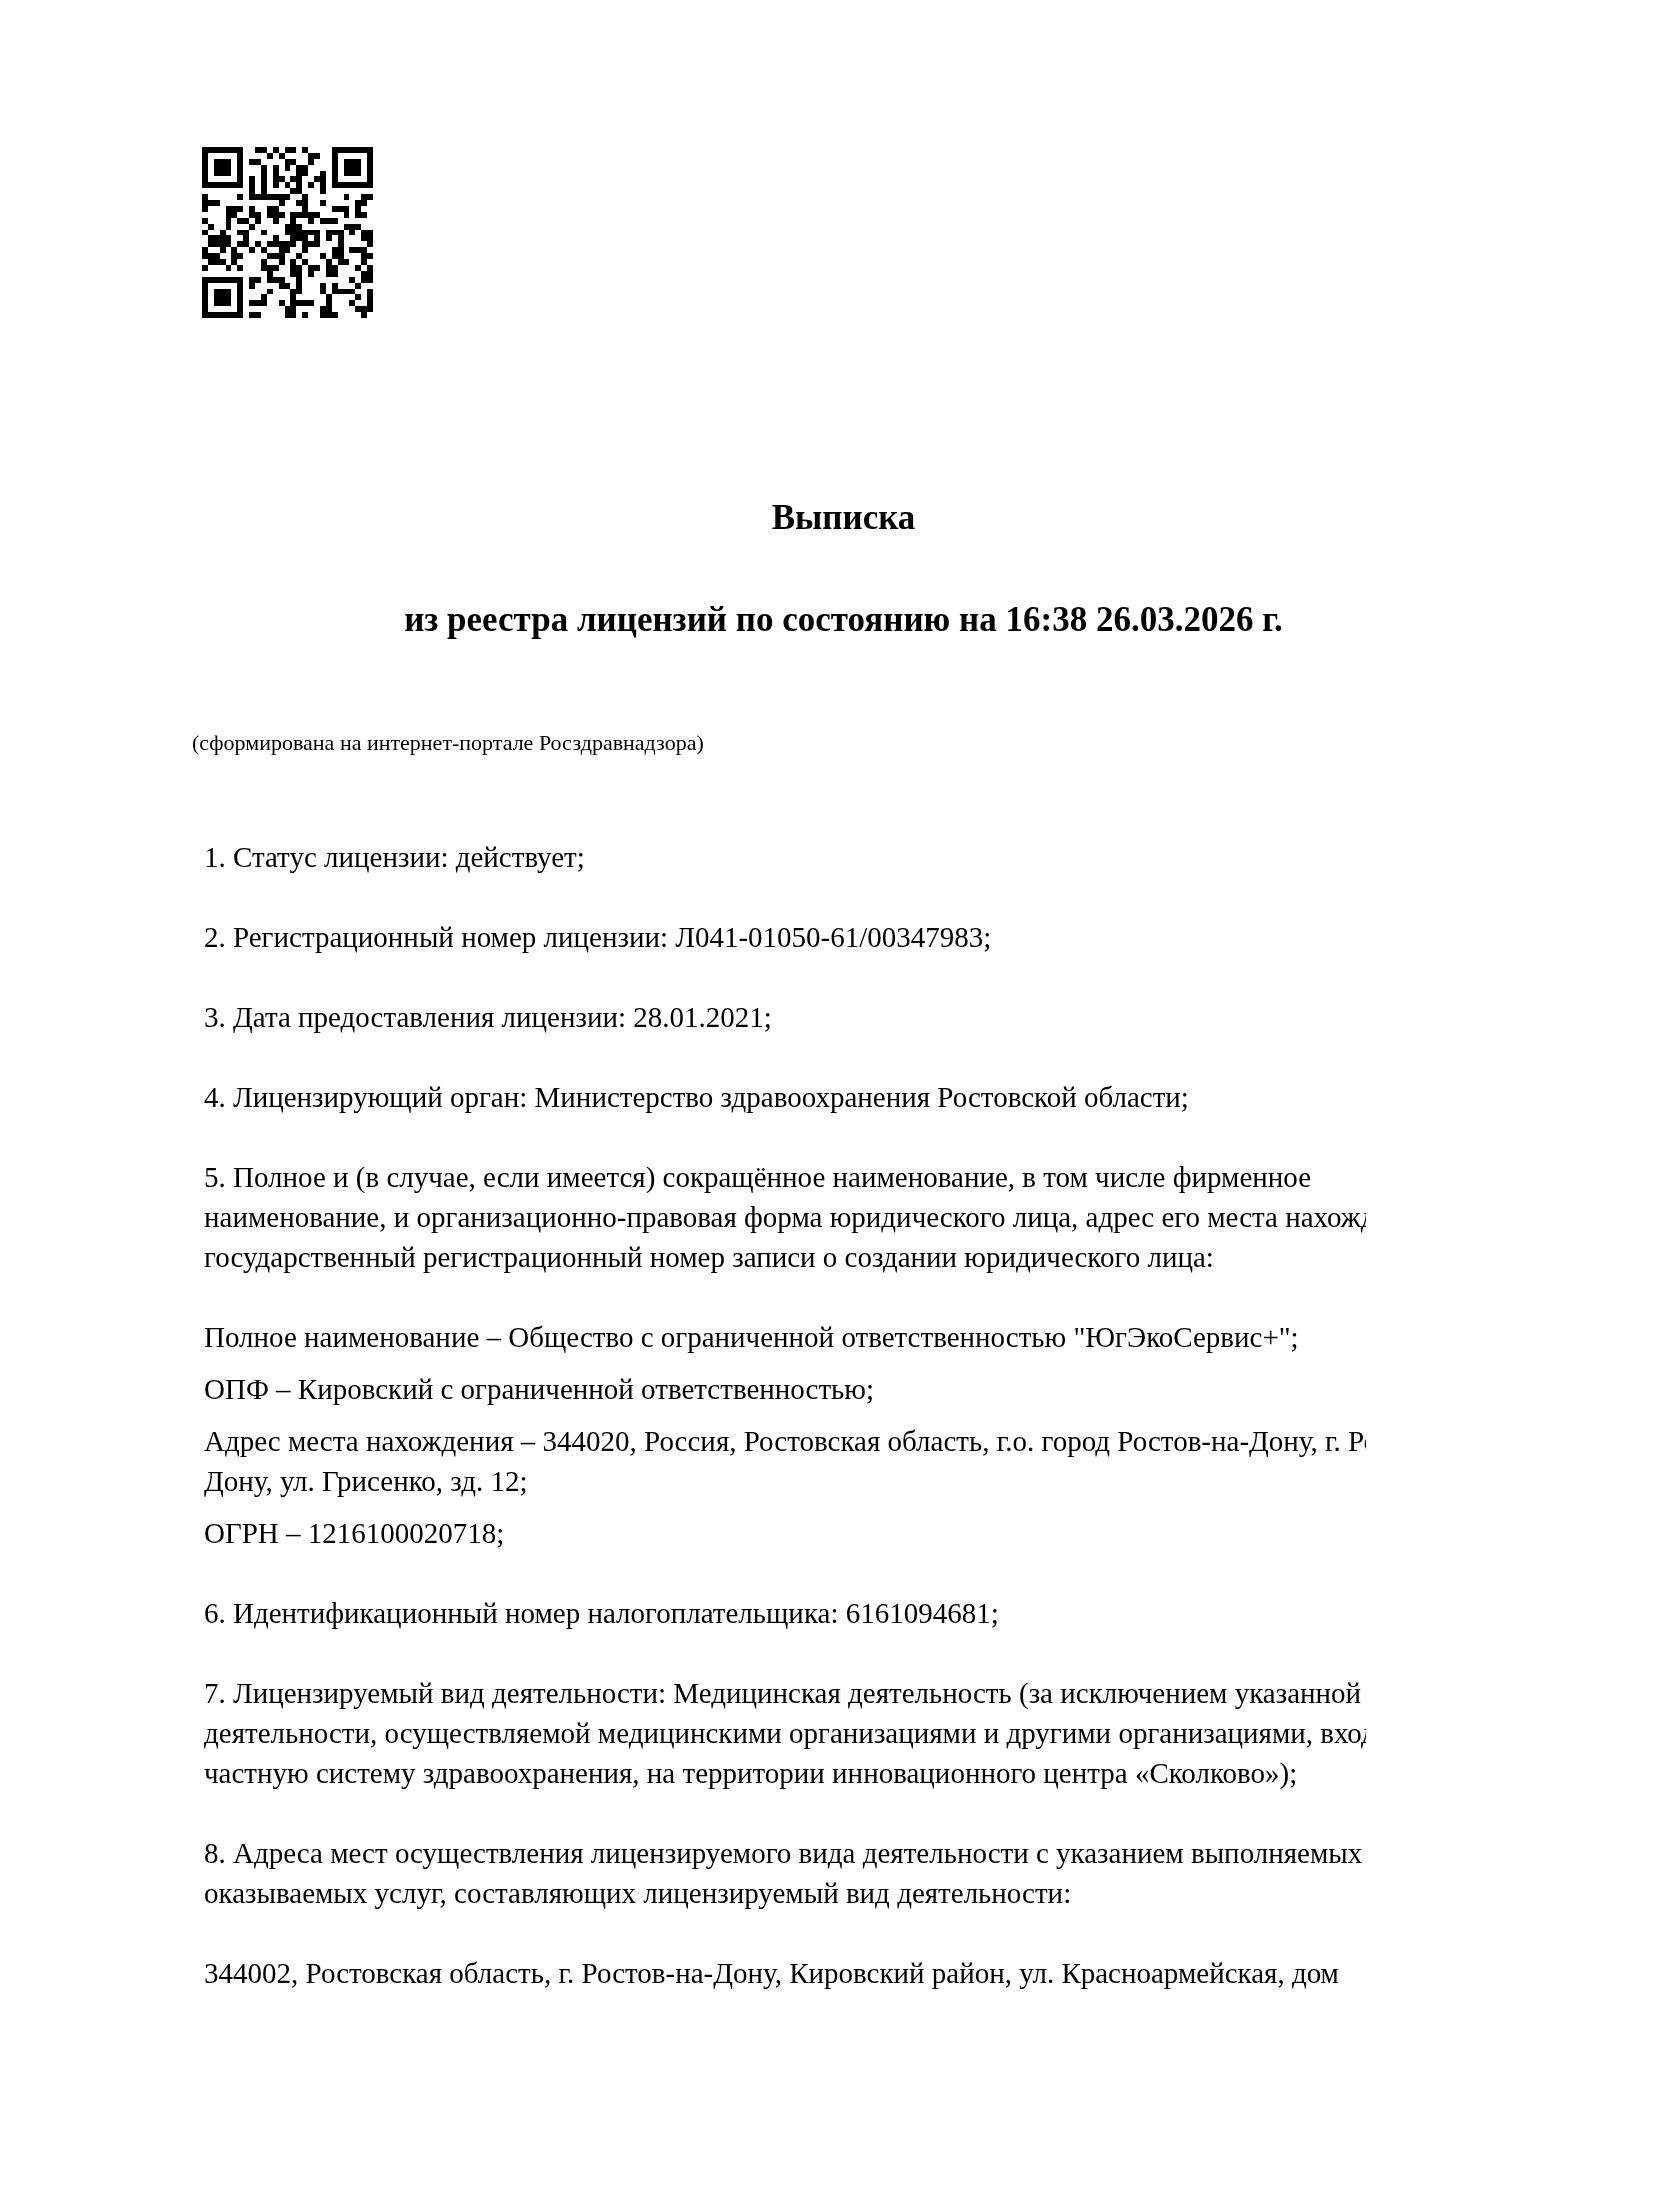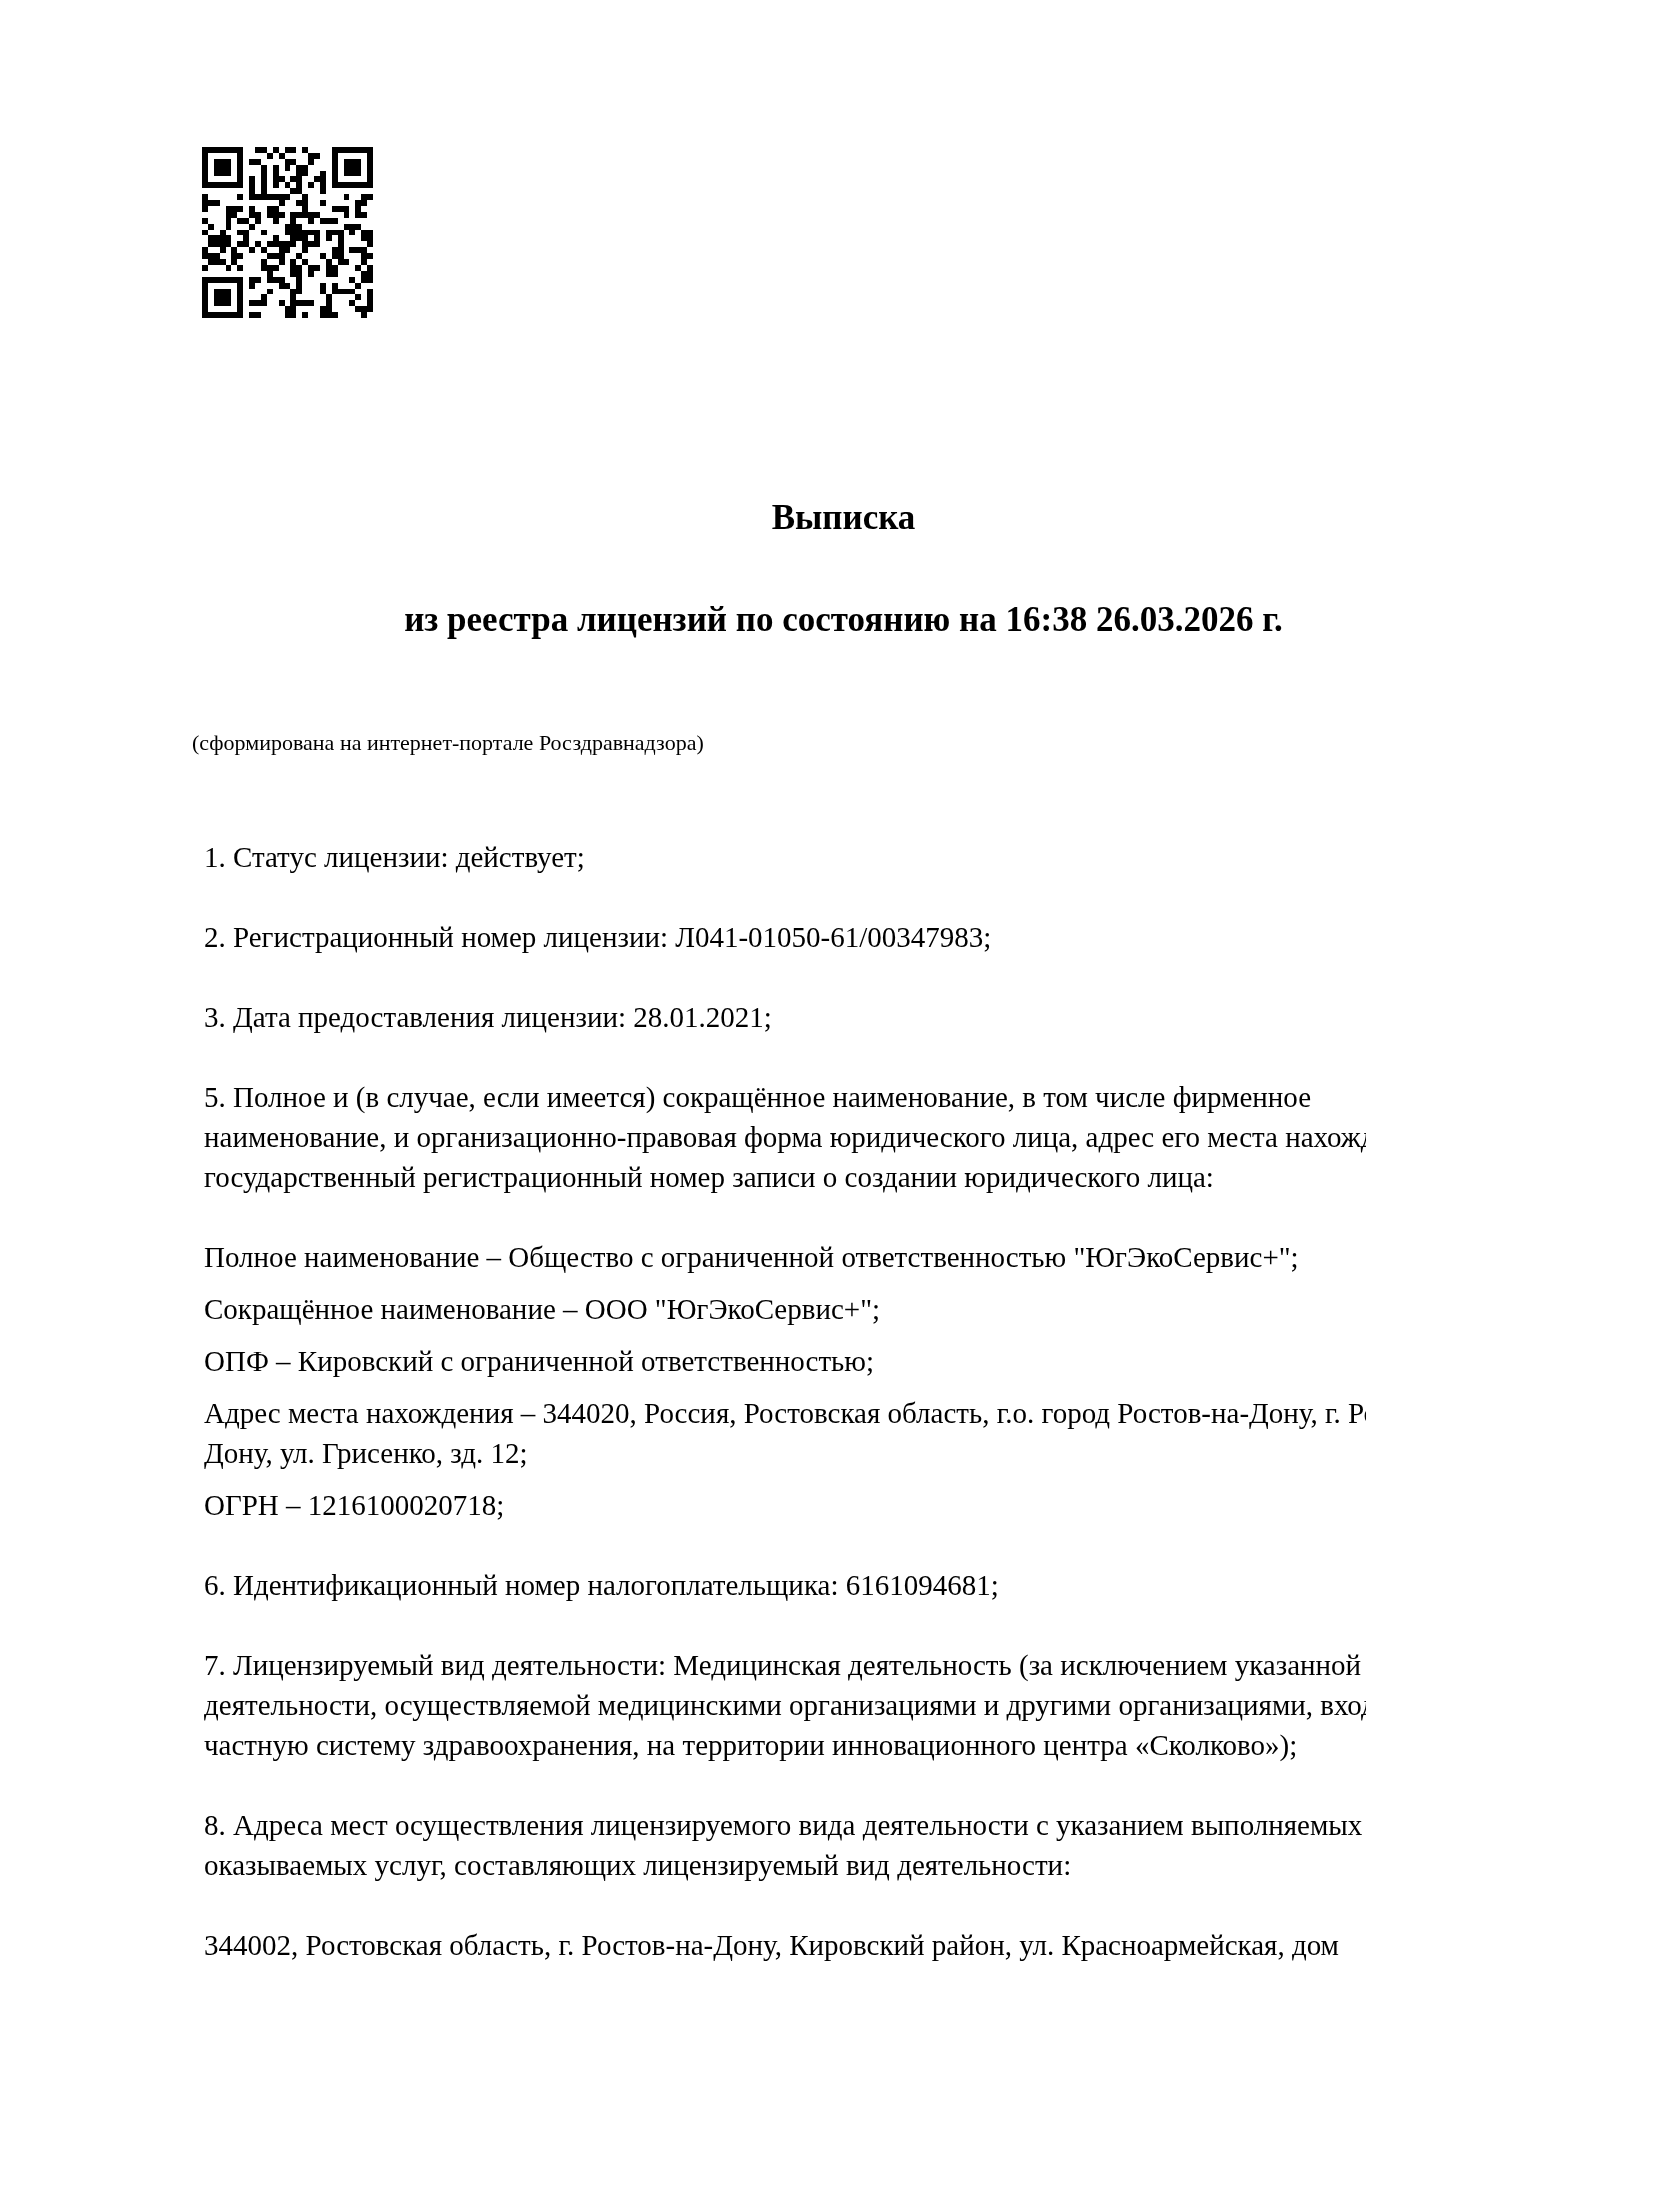--- a/index.html
+++ b/index.html
@@ -370,25 +370,27 @@
         <div class="para">
           <div class="line">1. Статус лицензии: действует;</div>
         </div>
         <div class="para">
           <div class="line">2. Регистрационный номер лицензии: Л041-01050-61/00347983;</div>
         </div>
         <div class="para">
           <div class="line">3. Дата предоставления лицензии: 28.01.2021;</div>
         </div>
         <div class="para">
+          <div class="line">4. Лицензирующий орган: Министерство здравоохранения Ростовской области;</div>
+        </div>
+        <div class="para">
           <div class="line">5. Полное и (в случае, если имеется) сокращённое наименование, в том числе фирменное наименование, и организационно-правовая форма юридического лица, адрес его места нахождения, государственный регистрационный номер записи о создании юридического лица:</div>
         </div>
         <div class="para">
           <div class="line">Полное наименование – Общество с ограниченной ответственностью "ЮгЭкоСервис+";</div>
-          <div class="line">Сокращённое наименование – ООО "ЮгЭкоСервис+";</div>
           <div class="line">ОПФ – Кировский с ограниченной ответственностью;</div>
           <div class="line">Адрес места нахождения – 344020, Россия, Ростовская область, г.о. город Ростов-на-Дону, г. Ростов-на-Дону, ул. Грисенко, зд. 12;</div>
           <div class="line">ОГРН – 1216100020718;</div>
         </div>
         <div class="para">
           <div class="line">6. Идентификационный номер налогоплательщика: 6161094681;</div>
         </div>
         <div class="para">
           <div class="line">7. Лицензируемый вид деятельности: Медицинская деятельность (за исключением указанной деятельности, осуществляемой медицинскими организациями и другими организациями, входящими в частную систему здравоохранения, на территории инновационного центра «Сколково»);</div>
         </div>

